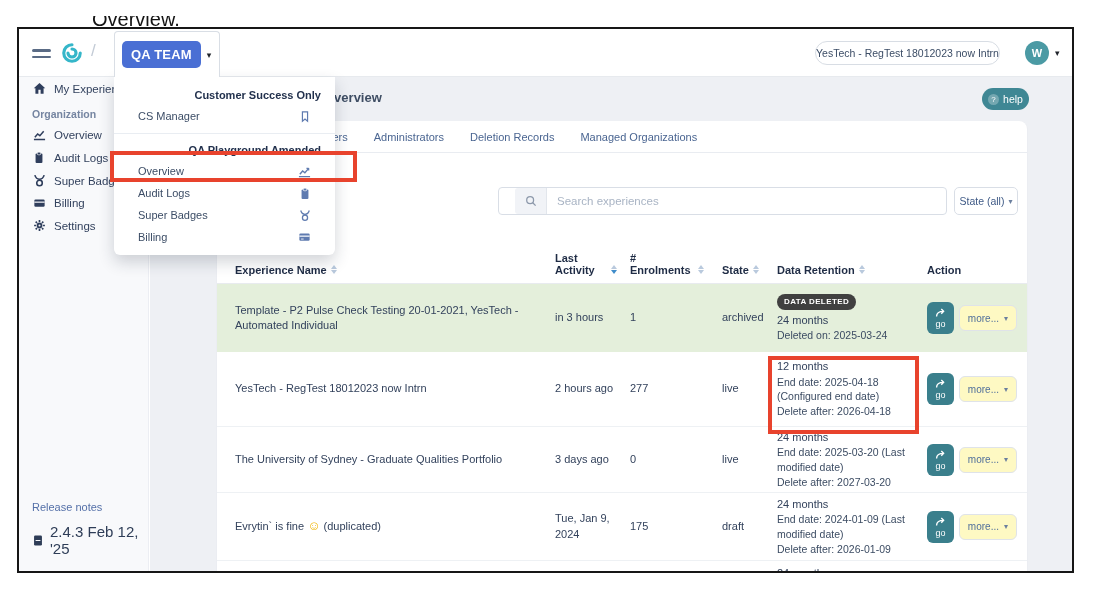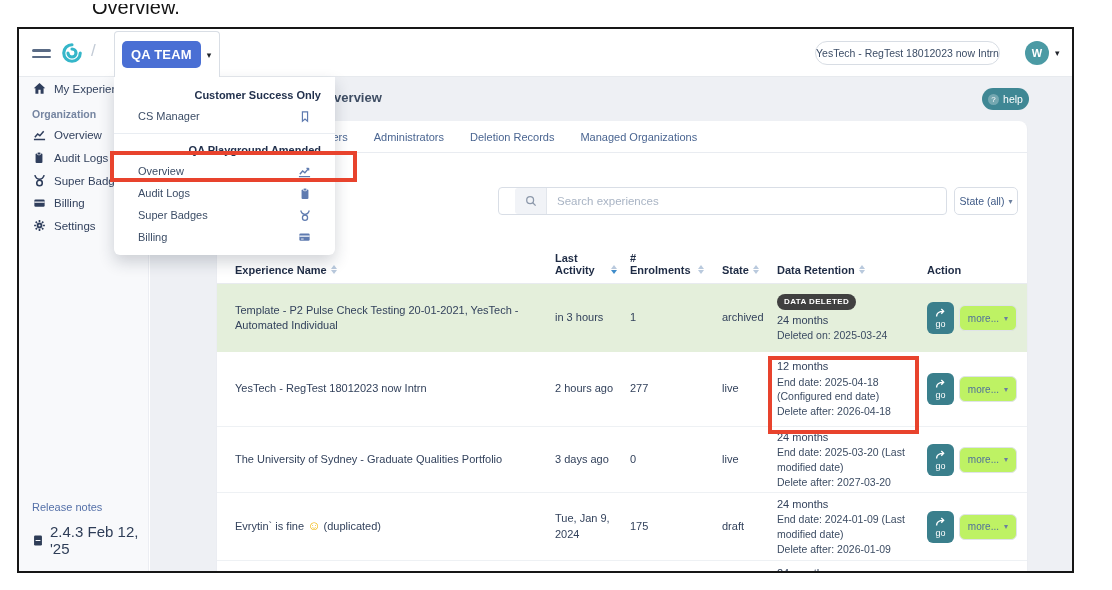--- a/index.html
+++ b/index.html
@@ -4,21 +4,21 @@
 <style>
   * { box-sizing: border-box; }
   html,body { margin:0; padding:0; }
   body {
     width:1112px; height:590px; position:relative; overflow:hidden;
     background:#ffffff; font-family:"Liberation Sans", sans-serif;
     -webkit-font-smoothing:antialiased;
   }
 
   
-  .crop-title { position:absolute; left:92px; top:4px; height:17px; overflow:hidden; z-index:2; }
+  .crop-title { position:absolute; left:92px; top:16px; height:17px; overflow:hidden; z-index:2; }
   .crop-title span { display:block; margin-top:-8px; font-size:20px; color:#141414; font-weight:500; }
 
   
   .frame {
     position:absolute; left:17px; top:27px; width:1057px; height:546px;
     border:2px solid #161616; background:#fff; overflow:hidden;
   }
 
   
   .topbar { position:absolute; left:0; top:0; width:100%; height:48px; background:#fff;
@@ -121,21 +121,21 @@
   .r5 { border-top:1px solid #eef1f4; height:24px; align-items:start; padding-top:5px; }
   .ret { font-size:10.5px; color:#3c4c63; }
   .ret .rl:first-of-type { font-size:11px; color:#33425c; }
   .badge { display:inline-block; background:#404040; color:#fff; font-size:8px; font-weight:bold;
            border-radius:8px; padding:2.5px 7px; letter-spacing:.4px; margin-bottom:3px; }
   .emoji { color:#f0b400; font-size:13px; }
   .action { display:flex; gap:5px; align-items:center; }
   .go-btn { width:32px; height:32px; background:#3a7f8c; border:none; border-radius:6px; color:#fff;
             display:flex; flex-direction:column; align-items:center; justify-content:center;
             font-size:9px; line-height:1; gap:2px; cursor:pointer; font-family:"Liberation Sans",sans-serif; }
-  .more-btn { height:26px; background:#bef264; border:1px solid #dfe3e9; border-radius:6px; font-size:10px;
+  .more-btn { height:26px; background:#fef9c3; border:1px solid #dfe3e9; border-radius:6px; font-size:10px;
               color:#51709b; display:flex; align-items:center; padding:0 8px; gap:5px; cursor:pointer;
               font-family:"Liberation Sans",sans-serif; }
 
   
   .red-a { position:absolute; left:110px; top:151px; width:247px; height:31px;
            border:4px solid #e8432d; z-index:60; }
   .red-b { position:absolute; left:768px; top:356px; width:151px; height:78px;
            border:4px solid #e8432d; z-index:60; }
 </style>
 </head>

